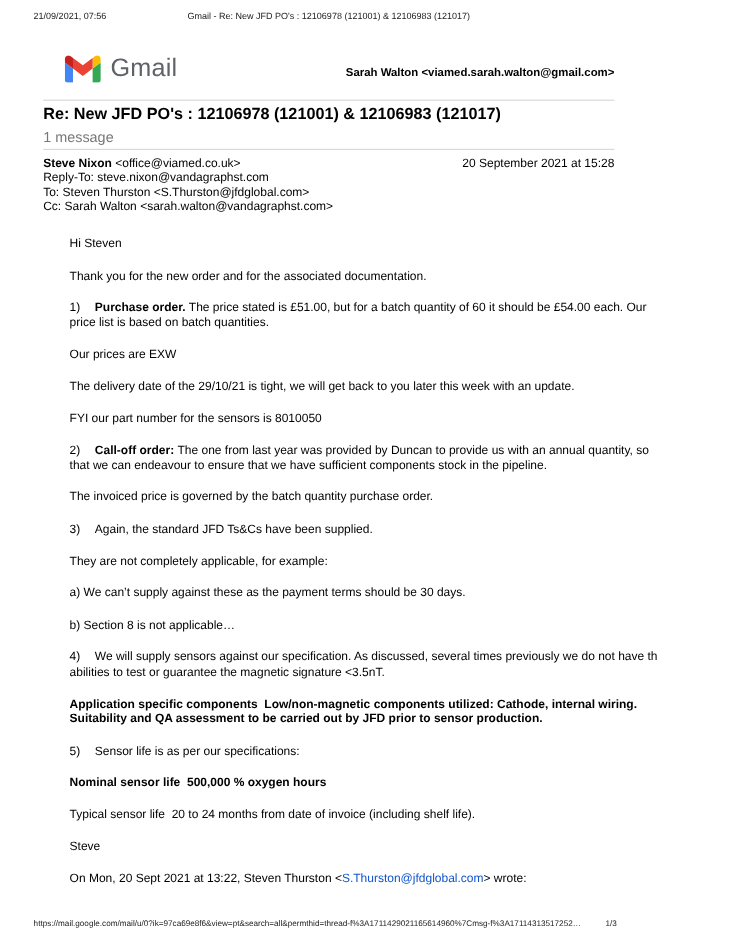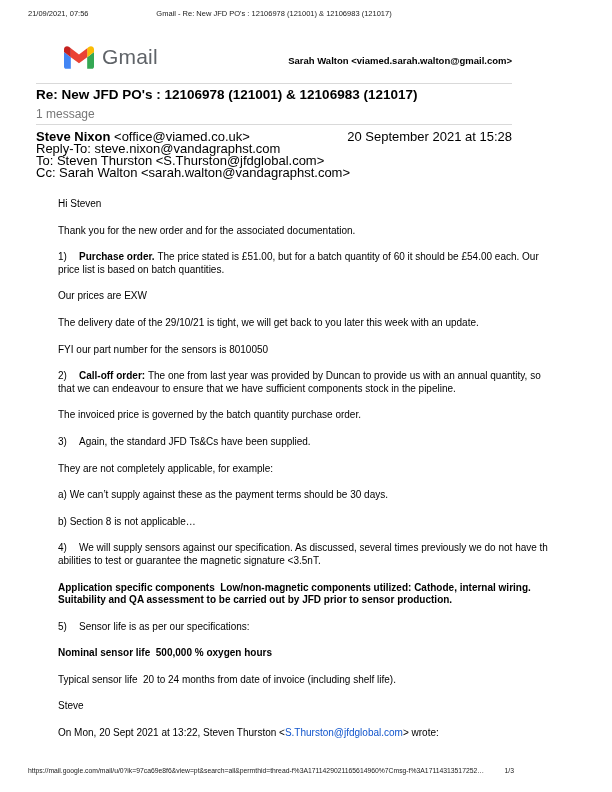--- a/index.html
+++ b/index.html
@@ -7,33 +7,33 @@
     position:relative; width:548px; height:792px; background:#ffffff;
     font-family:"Liberation Sans", sans-serif; color:#000; overflow:hidden;
   }
   
   .ph-date { position:absolute; top:9px; left:28px; font-size:7.5px; color:#1a1a1a; }
   .ph-title { position:absolute; top:9px; left:110px; right:110px; text-align:center; font-size:7.5px; color:#1a1a1a; }
   .pf-url { position:absolute; top:767px; left:28px; font-size:6.8px; color:#1a1a1a; }
   .pf-page { position:absolute; top:767px; right:34px; font-size:6.8px; color:#1a1a1a; }
 
   
-  .logo { position:absolute; top:45px; left:36px; display:flex; align-items:center;padding-left:28px; }
+  .logo { position:absolute; top:45px; left:26px; display:flex; align-items:center;padding-left:28px; }
   .logo svg { width:30px; height:23px; display:block; }
   .logo .word { font-size:21px; color:#5f6368; margin-left:8px; letter-spacing:0.2px; }
   .owner { position:absolute; top:55px; right:36px; font-size:9.5px; font-weight:bold; }
 
   .rule { position:absolute; left:36px; right:36px; border-top:1px solid #d9d9d9; height:0; }
   .rule1 { top:83px; } .rule2 { top:124px; }
 
   .subject { position:absolute; top:87px; left:36px; font-size:13.5px; font-weight:bold; }
   .msgcount { position:absolute; top:107px; left:36px; font-size:12px; color:#777; }
 
   
-  .mheader { position:absolute; top:131px; left:36px; right:36px; font-size:13px; line-height:12px; }
+  .mheader { position:absolute; top:131px; left:36px; right:36px; font-size:10px; line-height:12px; }
   .mheader .row1 { display:flex; justify-content:space-between; }
   .bold { font-weight:bold; }
 
   
   .mbody { position:absolute; top:184px; left:44px; width:532px; font-size:10px; line-height:12.6px; }
   .mbody p { margin:14px; white-space:pre-wrap; }
   .sec { margin-left:32px; width:500px; }
   .num { display:inline-block; width:21px; }
   .mt5  { margin-top:5px;font-weight:bold; }  .mt10 { margin-top:10px; }
   .mt18 { margin-top:18px; } .mt21 { margin-top:21px; }

